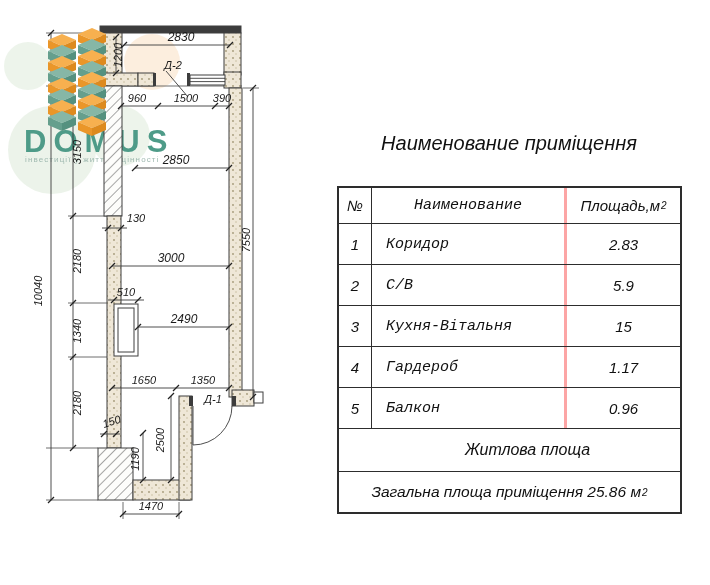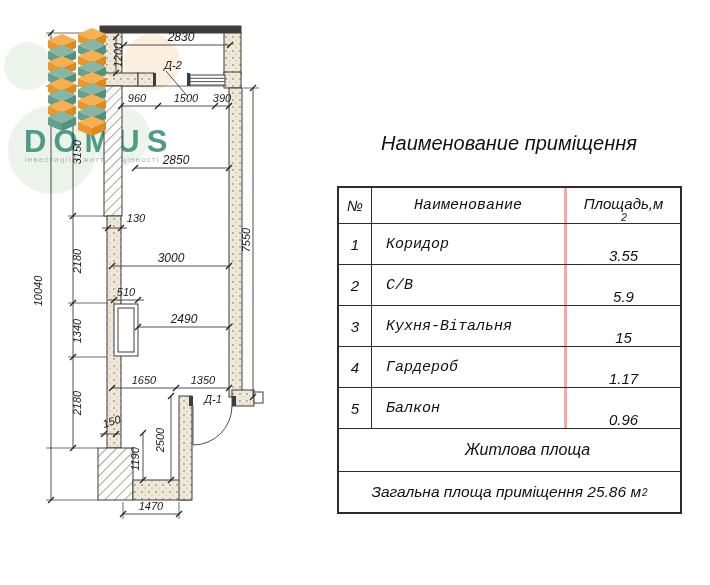--- a/index.html
+++ b/index.html
@@ -16,21 +16,21 @@
   
   .title{position:absolute;left:338px;top:132px;width:342px;text-align:center;
          font:italic 20px "Liberation Sans",sans-serif;color:#111;}
   .extable{position:absolute;left:337px;top:186px;width:341px;border:2px solid #2d2d2d;
            color:#111;}
   .trow{display:grid;grid-template-columns:33px 195px 1fr;}
   .trow + .trow{border-top:1px solid #2d2d2d;}
   .cell{display:flex;align-items:center;font:italic 15px "Liberation Sans",sans-serif;}
   .c-num{justify-content:center;border-right:1px solid #2d2d2d;}
   .c-name{padding-left:14px;border-right:3px solid #fca5a5;font-family:Liberation Mono, monospace;}
-  .c-area{justify-content:flex-end;flex-direction:column;}
+  .c-area{justify-content:center;}
   .h{height:35px;font-size:15px;}
   .r{height:40px;}
   .f1{height:42px;display:flex;align-items:center;justify-content:center;
       font:italic 16px "Liberation Sans",sans-serif;padding-left:36px;}
   .f2{height:40px;display:flex;align-items:center;justify-content:center;
       font:italic 15.5px "Liberation Sans",sans-serif;text-align:right;}
   sup{font-size:10px;margin-left:1px;}
   .hdr{justify-content:center;padding-left:0;}
 </style>
 </head>
@@ -300,21 +300,21 @@
       <div class="cell c-num">№</div>
       <div class="cell c-name hdr">Наименование</div>
       <div class="cell c-area">
           <span>Площадь,м</span>
           <sup>2</sup>
         </div>
     </div>
     <div class="trow r">
       <div class="cell c-num">1</div>
       <div class="cell c-name">Коридор</div>
-      <div class="cell c-area">3.55</div>
+      <div class="cell c-area">2.83</div>
     </div>
     <div class="trow r">
       <div class="cell c-num">2</div>
       <div class="cell c-name">С/В</div>
       <div class="cell c-area">5.9</div>
     </div>
     <div class="trow r">
       <div class="cell c-num">3</div>
       <div class="cell c-name">Кухня-Вітальня</div>
       <div class="cell c-area">15</div>

